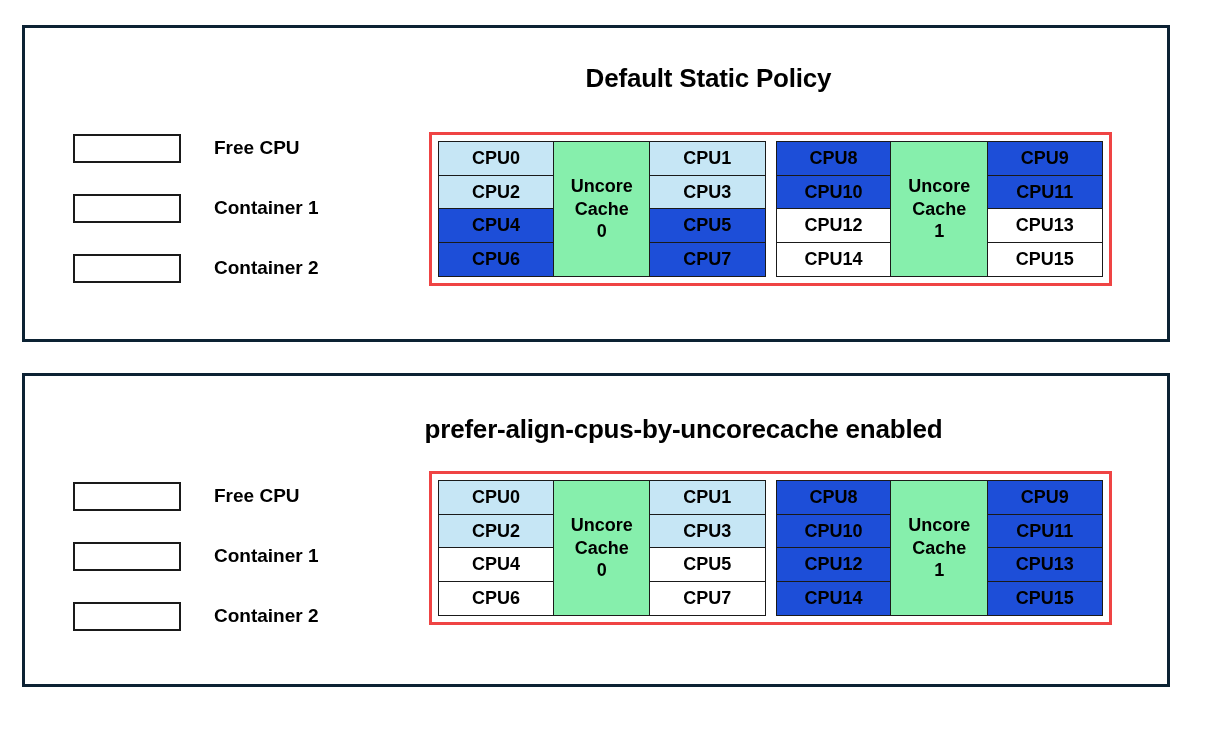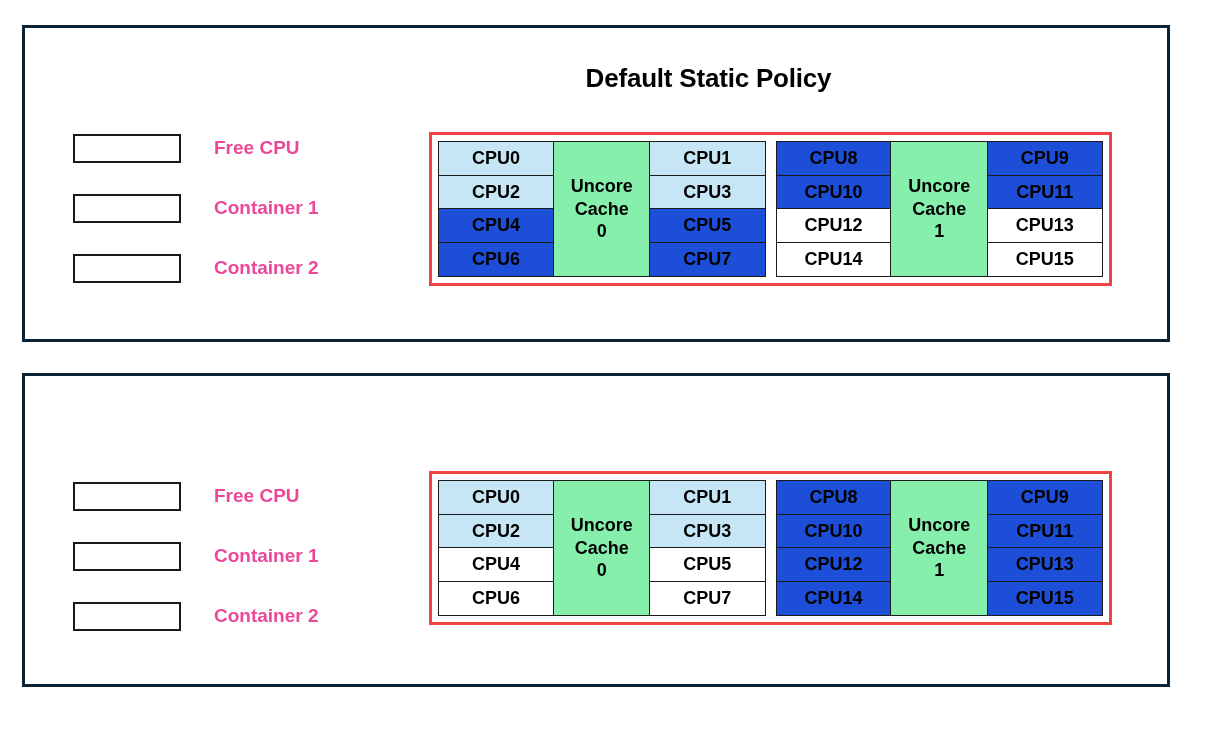--- a/index.html
+++ b/index.html
@@ -64,21 +64,21 @@
     width: 108px;
     height: 29px;
     border: 2px solid #1a1a1a;
     box-sizing: border-box;
     flex: none;
   }
   .legend-label {
     margin-left: 33px;
     font-size: 19px;
     font-weight: bold;
-    color: #ec4899;
+    color: #000000;
     white-space: nowrap;
   }
 
   
   .cpu-diagram {
     position: absolute;
     border: 3px solid #ef4444;
     background: #ffffff;
     box-sizing: border-box;
     display: flex;
@@ -210,20 +210,21 @@
         <div class="cpu-cell free">CPU13</div>
         <div class="cpu-cell free">CPU15</div>
       </div>
     </div>
 
   </div>
 </section>
 
 <section class="panel" id="panel-bottom">
 
+  <div class="panel-title">prefer-align-cpus-by-uncorecache enabled</div>
 
   <div class="legend">
     <div class="legend-row">
       <div class="legend-swatch free"></div>
       <div class="legend-label">Free CPU</div>
     </div>
     <div class="legend-row">
       <div class="legend-swatch c1"></div>
       <div class="legend-label">Container 1</div>
     </div>

